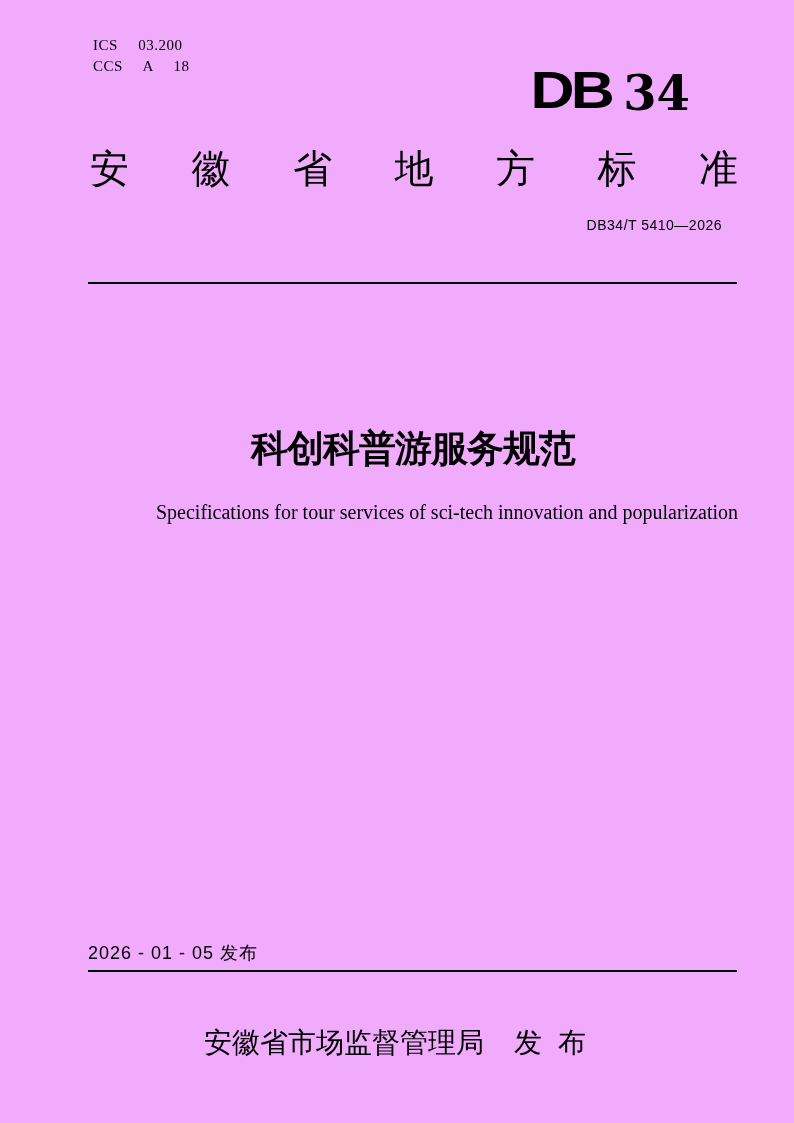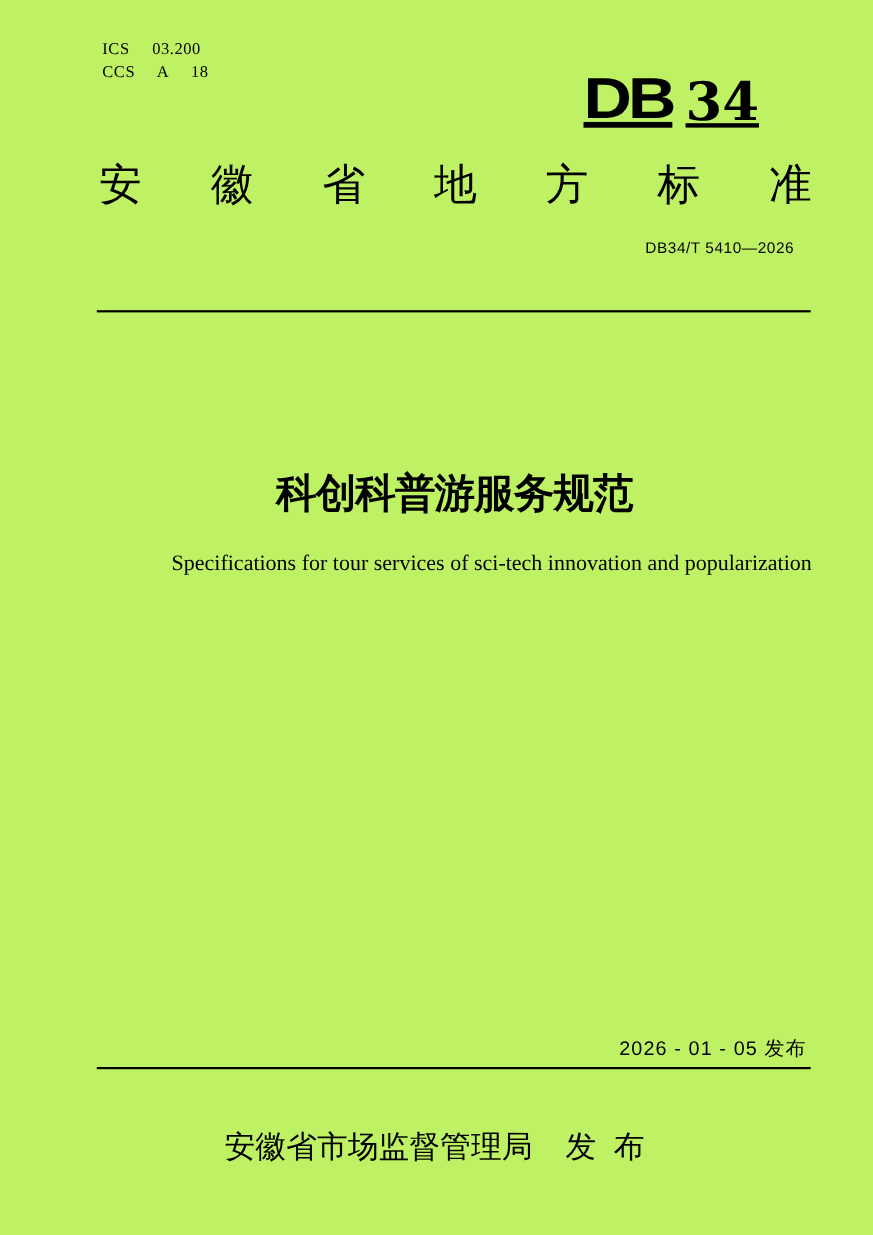--- a/index.html
+++ b/index.html
@@ -5,21 +5,21 @@
   html, body {
     margin: 0;
     padding: 0;
     background: #e8e8e8;
   }
   .page {
     position: relative;
     width: 794px;
     height: 1123px;
     margin: 0 auto;
-    background: #bef264;
+    background: #f0abfc;
     color: #000000;
     font-family: "Liberation Sans", sans-serif;
     overflow: hidden;
   }
   
   .code-line {
     position: absolute;
     left: 93px;
     font-family: "Liberation Serif", serif;
     font-size: 15px;
@@ -31,21 +31,20 @@
   .code-ccs { top: 58px; }
 
   
   .logo {
     position: absolute;
     top: 68px;
     right: 104px;
     display: flex;
     align-items: flex-end;
     line-height: 1;
-    text-decoration: underline;
   }
   .logo-db {
     display: inline-block;
     font-family: "Liberation Sans", sans-serif;
     font-size: 50px;
     font-weight: 900;
     letter-spacing: -3px;
     transform: scaleX(1.22) scaleY(1.05);
     transform-origin: bottom right;
     line-height: 0.92;
@@ -115,21 +114,21 @@
     line-height: 1.2;
   }
 
   
   .dates-row {
     position: absolute;
     left: 88px;
     right: 61px;
     top: 942px;
     display: flex;
-    justify-content: flex-end;
+    justify-content: flex-start;
     font-size: 18px;
     line-height: 1.3;
   }
   .date-cell { white-space: pre; letter-spacing: 1px; }
 
   
   .publisher-line {
     position: absolute;
     left: 0;
     right: 0;

